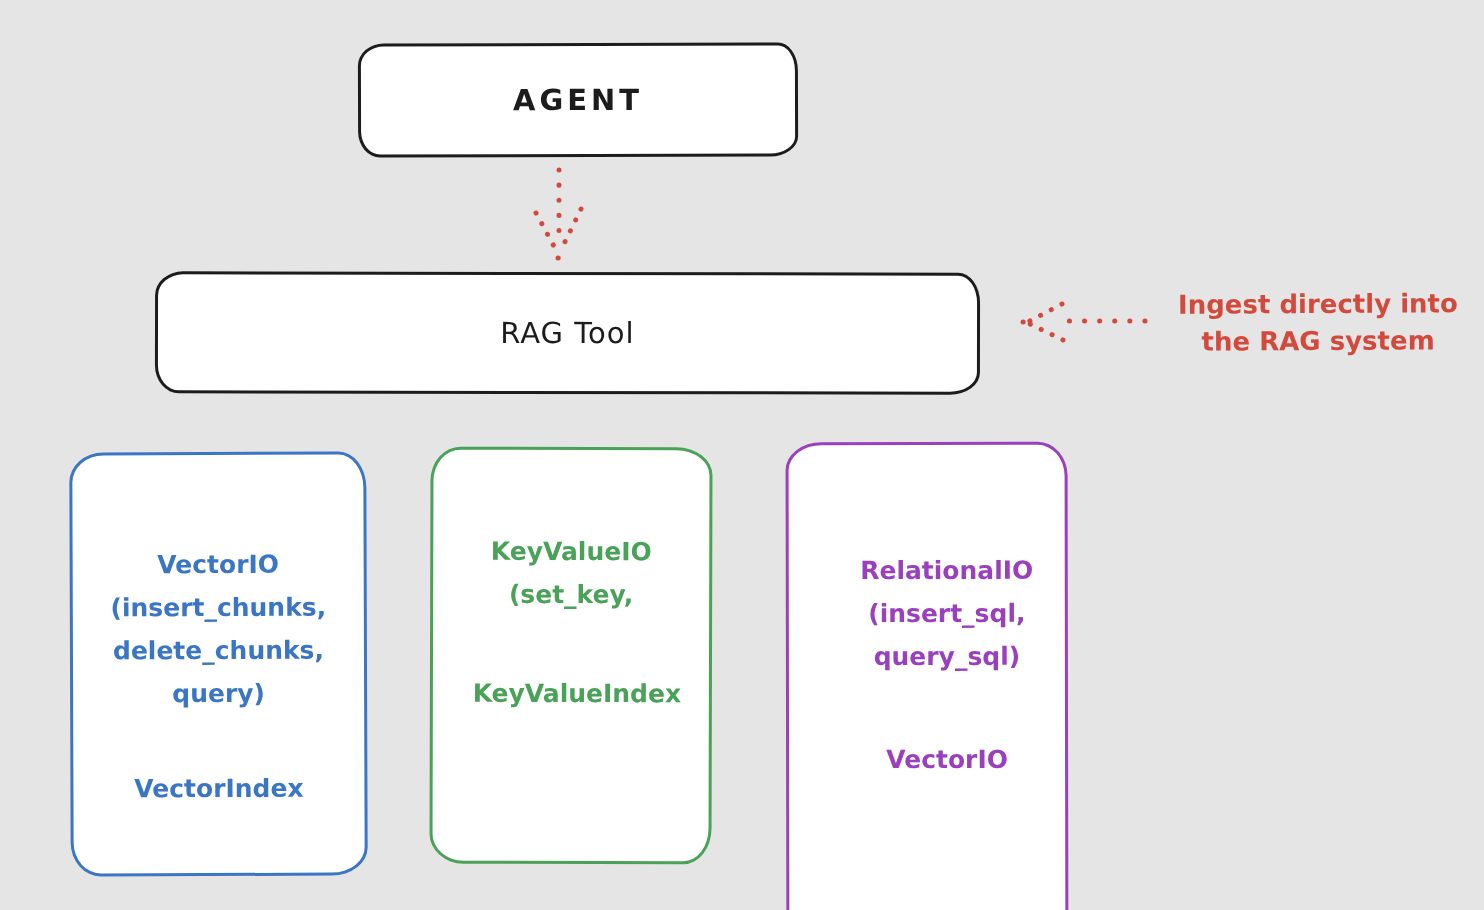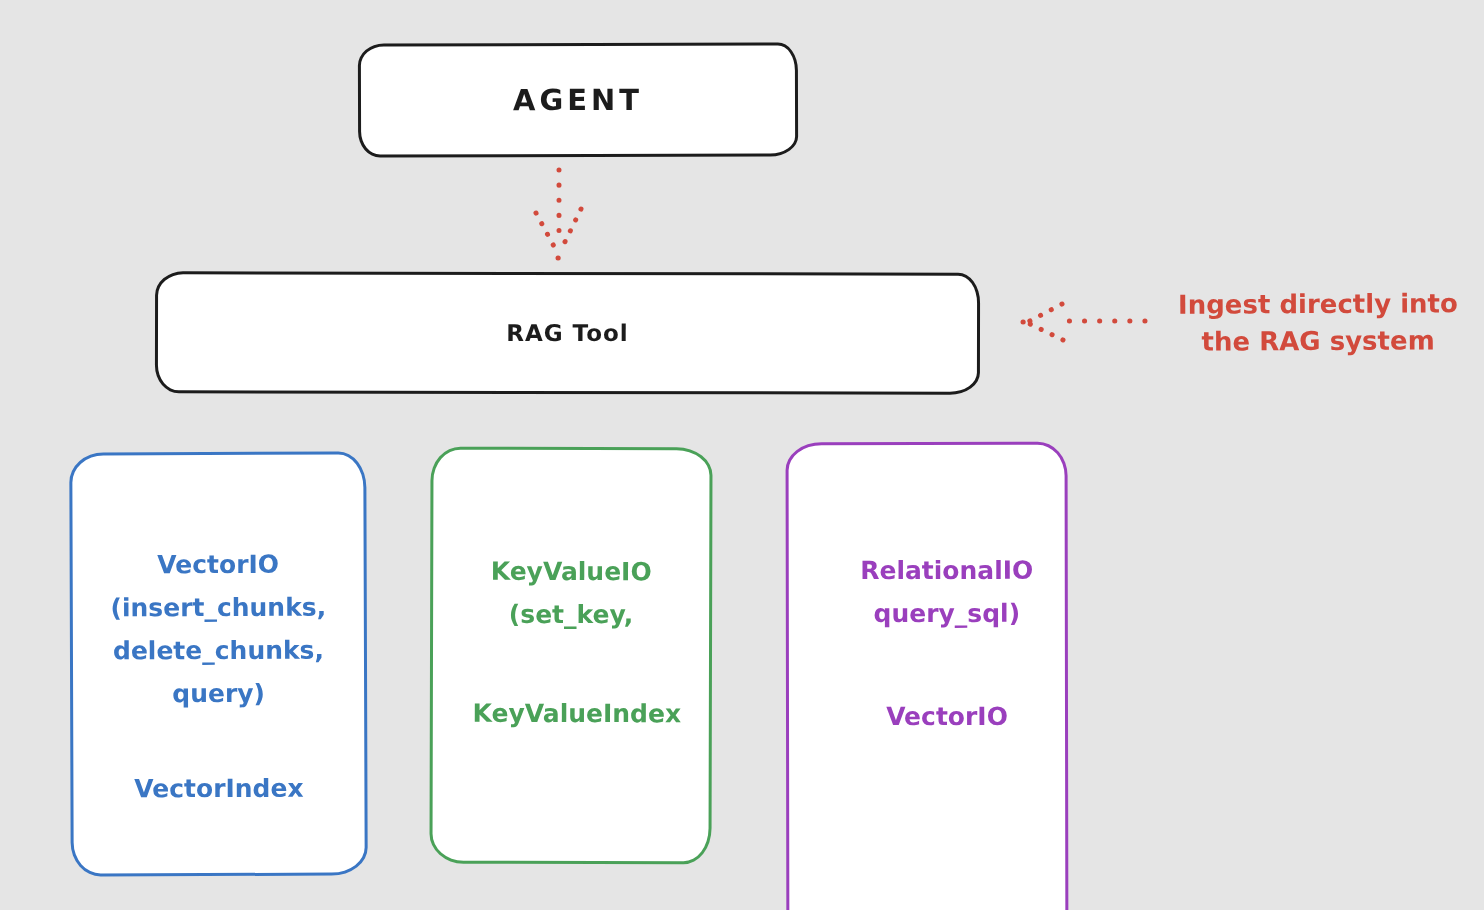--- a/index.html
+++ b/index.html
@@ -32,22 +32,22 @@
     font-size: 29px;
     font-weight: 700;
     letter-spacing: 4px;
   }
   .rag-box {
     left: 155px; top: 272px; width: 825px; height: 122px;
     border-radius: 28px 22px 30px 24px / 24px 30px 22px 28px;
     transform: rotate(0.1deg);
   }
   .rag-box .label {
-    font-size: 23px;
-    font-weight: 700;
+    font-size: 29px;
+    font-weight: 400;
     letter-spacing: 1px;
   }
 
   
   .annotation {
     position: absolute;
     left: 1148px; top: 286px; width: 340px;
     text-align: center;
     font-size: 26px;
     font-weight: 700;
@@ -75,21 +75,21 @@
   }
   .io-box.vector .io-lines { padding-top: 88px; }
   .io-box.vector .io-index { margin-top: 52px; }
 
   .io-box.keyvalue {
     left: 430px; top: 447px; width: 282px; height: 417px;
     border-color: #4aa158; color: #4aa158;
     border-radius: 30px 36px 28px 34px / 34px 28px 36px 30px;
     transform: rotate(0.15deg);
   }
-  .io-box.keyvalue .io-lines { padding-top: 100px; }
+  .io-box.keyvalue .io-lines { padding-top: 80px; }
   .io-box.keyvalue .io-index { margin-top: 56px; padding-left: 12px; }
 
   .io-box.relational {
     left: 786px; top: 442px; width: 282px; height: 534px;
     border-color: #9a3fbd; color: #9a3fbd;
     border-radius: 36px 30px 34px 28px / 28px 34px 30px 36px;
     transform: rotate(-0.1deg);
     padding-left: 40px;
   }
   .io-box.relational .io-lines { padding-top: 104px; }
@@ -160,18 +160,19 @@
     <div class="io-lines">
       <div>KeyValueIO</div>
       <div>(set_key,</div>
     </div>
     <div class="io-index">KeyValueIndex</div>
   </div>
 
   <div class="io-box relational">
     <div class="io-lines">
       <div>RelationalIO</div>
+      <div>(insert_sql,</div>
       <div>query_sql)</div>
     </div>
     <div class="io-index">VectorIO</div>
   </div>
 
 </div>
 
 </body></html>

